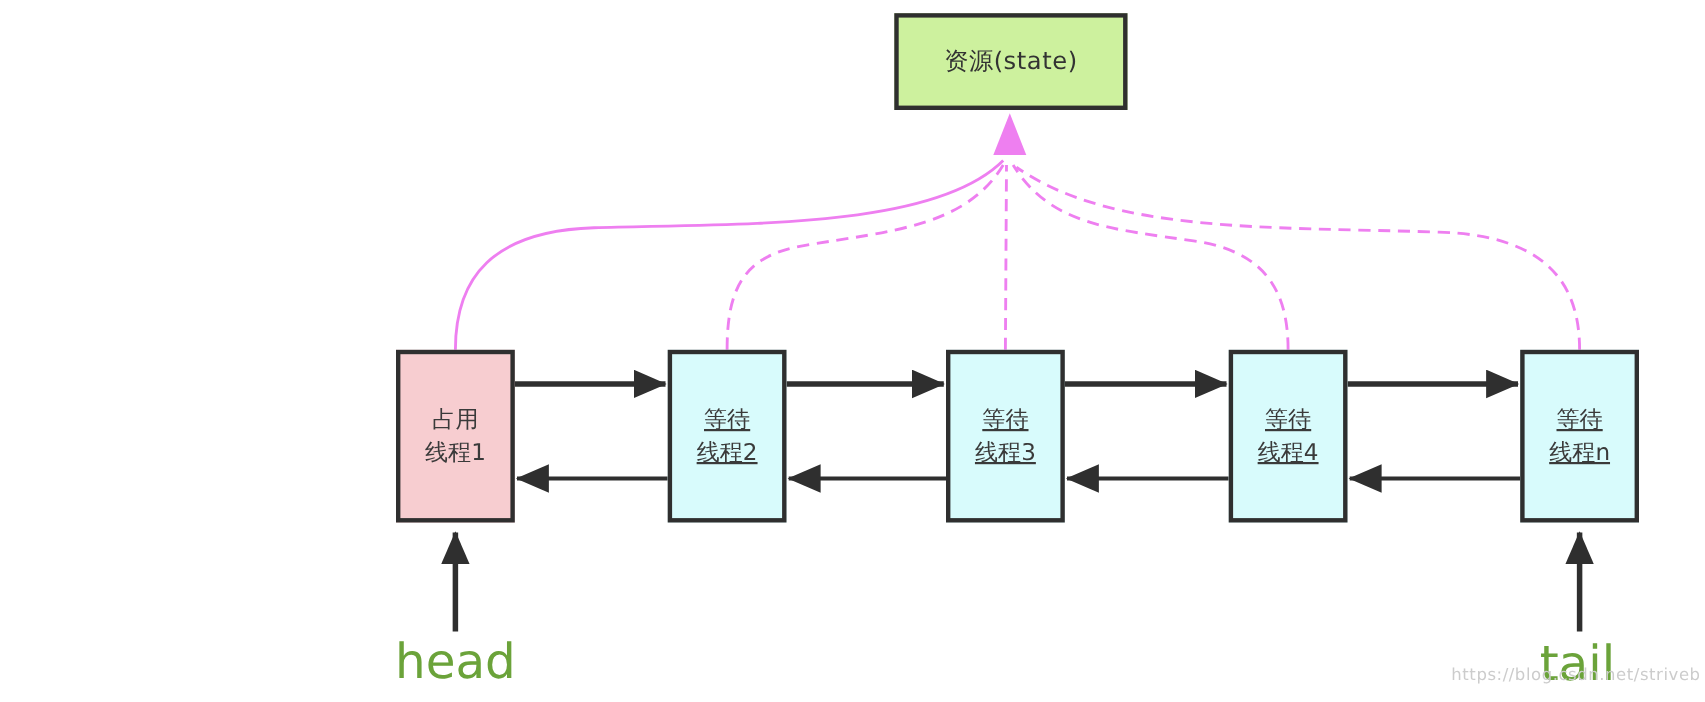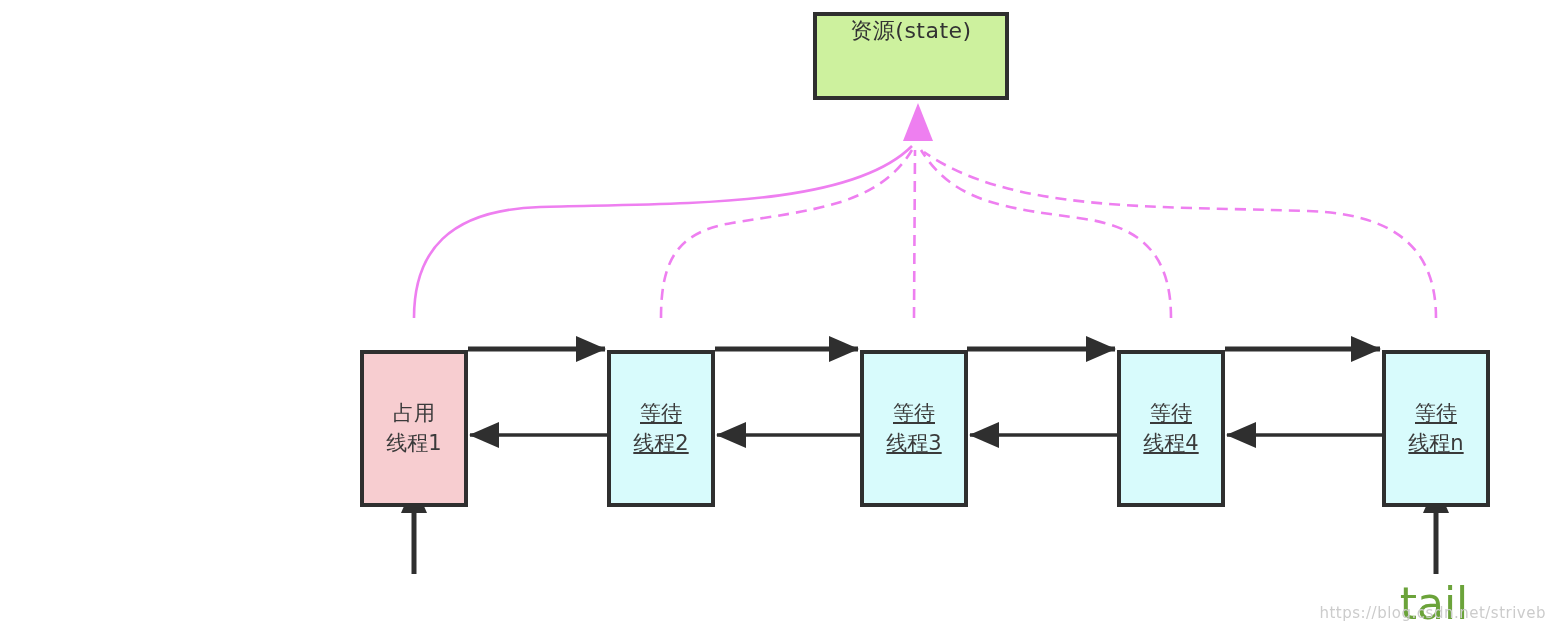--- a/index.html
+++ b/index.html
@@ -10,31 +10,31 @@
   
   .link{fill:none;stroke:var(--link,#ee7ff0);stroke-width:2.6px;}
   .link.dashed{stroke-dasharray:11 7;}
   .link-head{fill:var(--link,#ee7ff0);stroke:none;}
   .barrow{fill:none;stroke:var(--arrow,#2f2f2f);stroke-width:5px;}
   .barrow.thin{stroke-width:3.5px;}
   .mk{fill:var(--arrow,#2f2f2f);}
 
   
   .resource-box{
-    position:absolute;left:813px;top:12px;width:196px;height:88px;
+    position:absolute;left:813px;top:12px;width:212px;height:88px;
     box-sizing:border-box;border:4px solid var(--border,#2f2f2f);
     background:var(--resource-fill,#cdf19e);
-    display:flex;justify-content:center;
+    display:flex;align-items:center;justify-content:center;
     font-size:22px;color:#333;letter-spacing:.5px;
   }
   .node{
     position:absolute;top:318px;width:108px;height:157px;
     box-sizing:border-box;border:4px solid var(--border,#2f2f2f);
     display:flex;flex-direction:column;align-items:center;justify-content:center;
-    font-size:21px;line-height:1.42;color:#3a3a3a;text-align:center;margin-top:32px;
+    font-size:21px;line-height:1.42;color:#3a3a3a;text-align:center;
   }
   .node.occupying{background:var(--occupying-fill,#f7cdd0);}
   .node.waiting{background:var(--waiting-fill,#d8fbfc);text-decoration:underline;}
   .n1{left:360px;} .n2{left:607px;} .n3{left:860px;} .n4{left:1117px;} .n5{left:1382px;}
 
   
   .queue-label{
     position:absolute;left:14px;top:370px;
     font-size:40px;color:var(--queue-label,#4646dd);letter-spacing:1px;white-space:nowrap;
   }
@@ -100,16 +100,17 @@
   </div>
   <div class="node waiting n4">
     <span>等待</span>
     <span>线程4</span>
   </div>
   <div class="node waiting n5">
     <span>等待</span>
     <span>线程n</span>
   </div>
 
+  <div class="end-label head-label">head</div>
   <div class="end-label tail-label">tail</div>
   <div class="watermark">https://blog.csdn.net/striveb</div>
 
 </div>
 
 </body></html>

